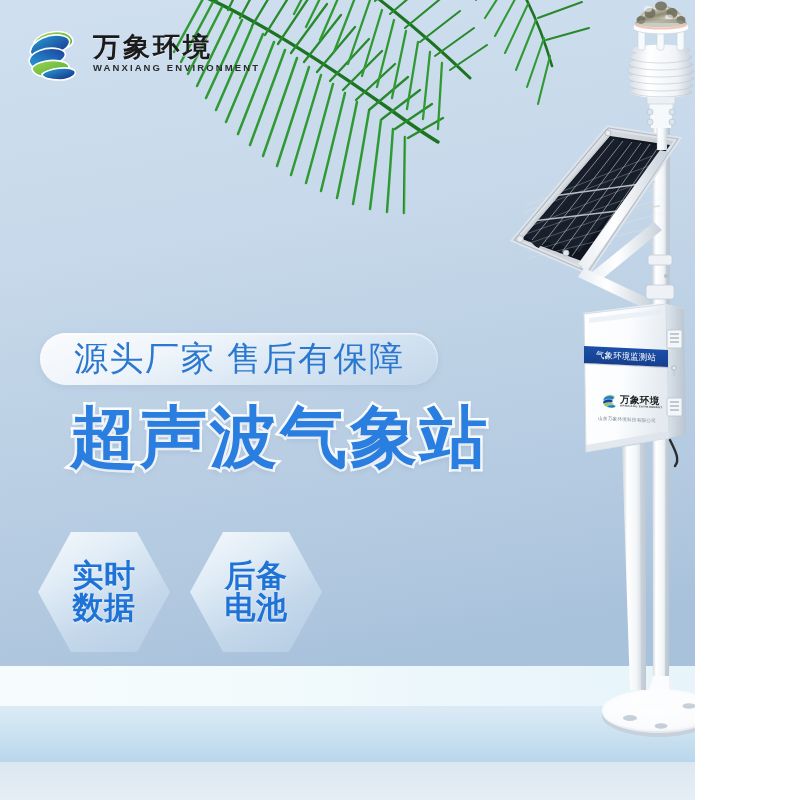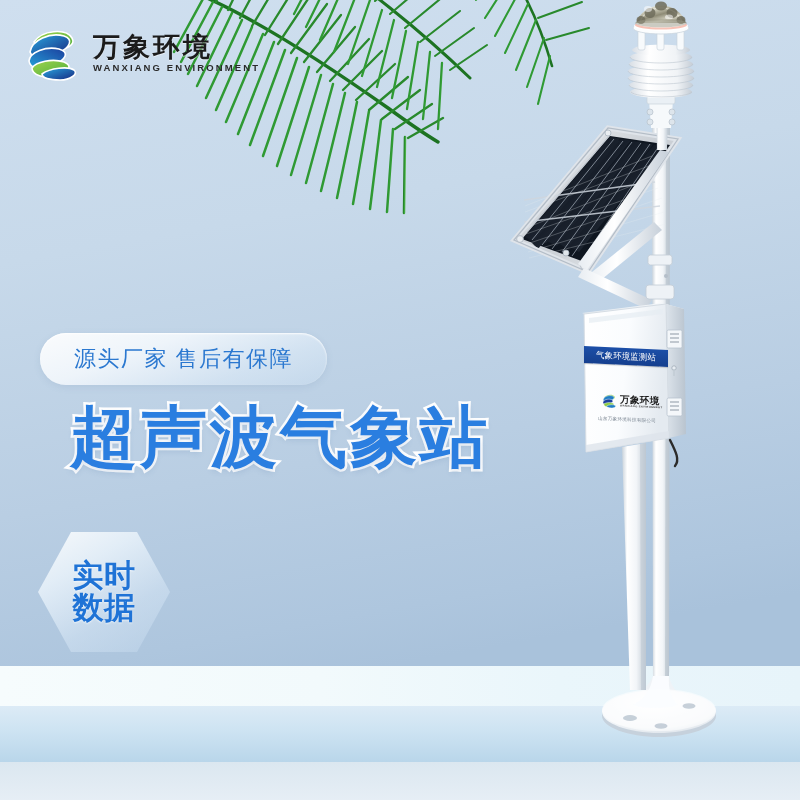--- a/index.html
+++ b/index.html
@@ -4,21 +4,21 @@
 <style>
   html, body {
     margin: 0; padding: 0;
     width: 800px; height: 800px;
     overflow: hidden;
     font-family: "Liberation Sans", sans-serif;
   }
 
   #poster {
     position: relative;
-    width: 800px;
+    width: 695px;
     height: 800px;
     overflow: hidden;
     background: linear-gradient(170deg, #cfdfef 0%, #c7d9ea 28%, #b9cee3 55%, #aec6de 72%, #a9c2db 78%);
   }
 
   
   .band {
     position: absolute;
     left: 0; right: 0;
   }
@@ -76,21 +76,21 @@
     top: 333px; left: 40px;
     height: 52px;
     padding: 0 34px;
     display: flex;
     align-items: center;
     border-radius: 26px;
     background: linear-gradient(160deg, rgba(255,255,255,0.92) 0%, rgba(249,252,255,0.80) 35%, rgba(225,238,250,0.55) 72%, rgba(207,227,245,0.35) 100%);
     box-shadow: inset 0 1px 2px rgba(255,255,255,0.9), 0 2px 7px rgba(90,120,160,0.13);
   }
   .pill-text {
-    font-size: 22px;
+    font-size: 34px;
     color: #2b78d0;
     letter-spacing: 1.5px;
     white-space: nowrap;
   }
 
   
   .headline {
     position: absolute;
     top: 402px; left: 26px;
     font-size: 67px;
@@ -343,20 +343,26 @@
 
   <div class="headline">超声波气象站</div>
 
   <div class="hexes">
     <div class="hex">
       <span class="hex-label">
         <span>实时</span><br>
         <span>数据</span>
       </span>
     </div>
+    <div class="hex">
+      <span class="hex-label">
+        <span>后备</span><br>
+        <span>电池</span>
+      </span>
+    </div>
   </div>
 
   <div class="product">
     <svg width="330" height="770" viewBox="0 0 330 770">
       <defs>
         <linearGradient id="poleG" x1="0" y1="0" x2="1" y2="0">
           <stop offset="0%" stop-color="#c9d2da"></stop>
           <stop offset="22%" stop-color="#ffffff"></stop>
           <stop offset="60%" stop-color="#f2f5f8"></stop>
           <stop offset="100%" stop-color="#c0cad4"></stop>

